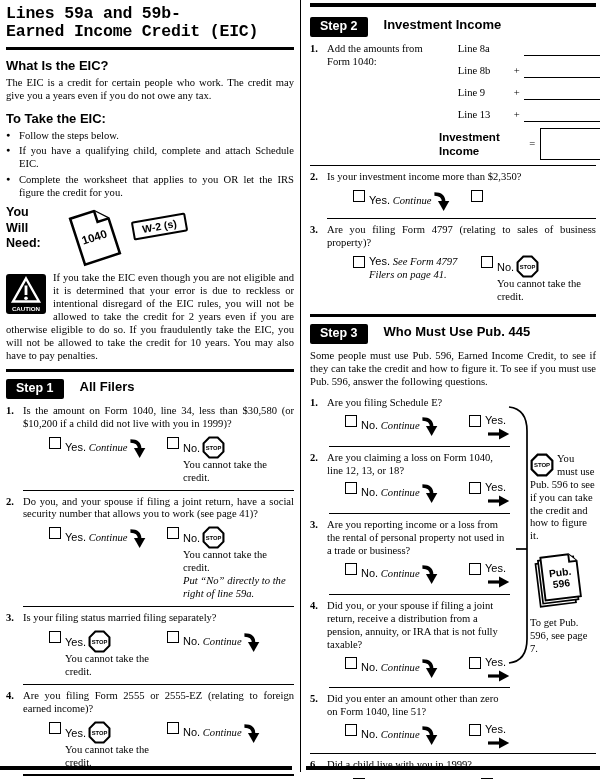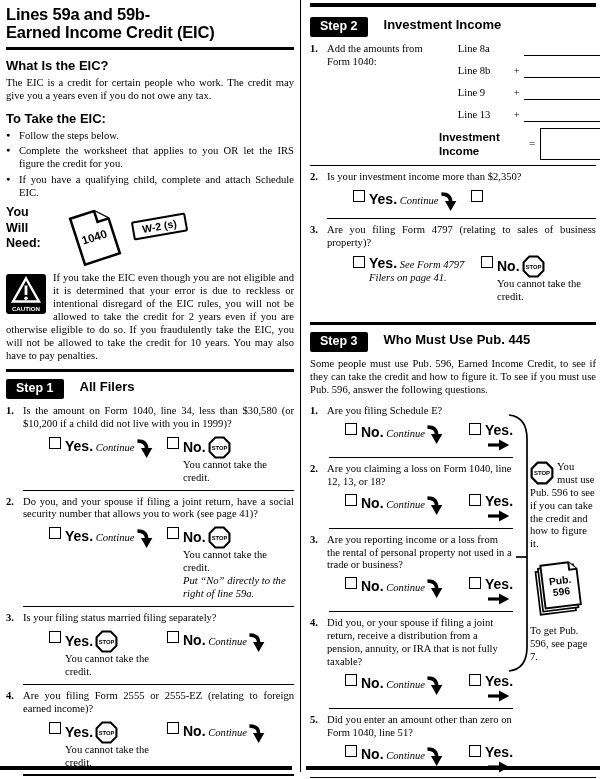--- a/index.html
+++ b/index.html
@@ -7,21 +7,21 @@
         font-family:"Liberation Serif",serif;font-size:10.6px;line-height:1.22;overflow:hidden}
   .col{position:absolute;top:0}
   .col-left{left:6px;width:288px}
   .col-right{left:310px;width:286px}
   .vdiv{position:absolute;left:300px;top:0;width:1.2px;height:772px;background:#000}
   .abs-rule{position:absolute;background:#000;height:3.6px;top:766px}
   .abs-rule.l{left:0;width:292px}
   .abs-rule.r{left:306px;width:294px}
   .abs-rule.rtop{top:3px;left:310px;width:286px}
 
-  .title{font-family:Liberation Sans, sans-serif;font-weight:700;font-size:16.5px;line-height:1.12;padding-top:5px;letter-spacing:-0.2px}
+  .title{font-family:Liberation Mono, monospace;font-weight:700;font-size:16.5px;line-height:1.12;padding-top:5px;letter-spacing:-0.2px}
   .rule{border:0;border-top:1.3px solid #000;margin:0}
   .rule-thick{border:0;border-top:3.6px solid #000;margin:0}
   .h2{font-family:"Liberation Sans",sans-serif;font-weight:700;font-size:13px;margin:8px 0 3px}
   .just{text-align:justify}
 
   .bullets{list-style:none;margin:2px 0 0 0;padding:0}
   .bullets li{position:relative;padding-left:13px;margin-bottom:3px;text-align:justify}
   .bullets li::before{content:"\25CF";position:absolute;left:0;top:1px;font-size:7px}
 
   .need{display:flex;align-items:flex-start;margin-top:5px;height:64px}
@@ -37,21 +37,21 @@
               font-size:12.5px;padding:2px 10px 3px;border-radius:2px}
   .step-title{font-family:"Liberation Sans",sans-serif;font-weight:700;font-size:13px;margin-left:16px}
 
   .q{display:flex;margin-top:5px}
   .qnum{font-weight:700;width:17px;flex:none}
   .qbody{flex:1}
   .ans{display:flex;margin:5px 0 5px 26px;align-items:flex-start}
   .cell{display:flex;align-items:flex-start}
   .cell .txt{margin-left:4px}
   .cb{width:10px;height:10px;border:1.4px solid #000;flex:none;margin-top:1px;background:#fff}
-  .albl{font-family:"Liberation Sans",sans-serif;font-weight:700;font-size:14px}
+  .albl{font-family:"Liberation Sans",sans-serif;font-weight:400;font-size:11px}
   .ni{font-style:italic}
   .w112{width:118px;flex:none}
 
   .arr-down{vertical-align:-9px;margin-left:1px}
   .stop-inline{vertical-align:-7px;margin-left:2px}
 
   .amtq{display:flex}
   .amt-left{width:112px;flex:none}
   .amt-grid{flex:1;display:grid;grid-template-columns:52px 14px 84px;row-gap:9px;align-items:end;justify-content:end}
   .amt-label{padding-bottom:0}
@@ -88,22 +88,22 @@
       <div>Earned Income Credit (EIC)</div>
     </div>
     <hr class="rule-thick" style="margin-top:5px">
 
     <div class="h2">What Is the EIC?</div>
     <div class="just">The EIC is a credit for certain people who work. The credit may give you a years even if you do not owe any tax.</div>
 
     <div class="h2">To Take the EIC:</div>
     <ul class="bullets">
       <li>Follow the steps below.</li>
+      <li>If you have a qualifying child, complete and attach Schedule EIC.</li>
       <li>Complete the worksheet that applies to you OR let the IRS figure the credit for you.</li>
-      <li>If you have a qualifying child, complete and attach Schedule EIC.</li>
     </ul>
 
     <div class="need">
       <div class="need-label">
         <div>You</div>
         <div>Will</div>
         <div>Need:</div>
       </div>
       <svg class="doc1040" width="54" height="58" viewBox="0 0 56 60" style="transform:rotate(-18deg)">
         <path d="M9,5 L35,5 L47,17 L47,55 L9,55 Z" fill="#fff" stroke="#000" stroke-width="2.6"></path>
@@ -292,21 +292,21 @@
           </div>
         </div>
         <hr class="rule">
       </div>
     </div>
 
     <div class="q">
       <span class="qnum">3.</span>
       <div class="qbody">
         <div class="just">Are you filing Form 4797 (relating to sales of business property)?</div>
-        <div class="ans" style="margin-bottom:18px">
+        <div class="ans" style="margin-bottom:10px">
           <div class="cell" style="width:128px;flex:none">
             <span class="cb"></span>
             <span class="txt"><span class="albl">Yes.</span>
               <span class="ni">See Form 4797 Filers on page 41.</span></span>
           </div>
           <div class="cell">
             <span class="cb"></span>
             <span class="txt"><span class="albl">No.</span><svg class="stop-inline" width="23" height="23" viewBox="0 0 44 44">
                   <polygon points="14,3 30,3 41,14 41,30 30,41 14,41 3,30 3,14" fill="#fff" stroke="#000" stroke-width="4"></polygon>
                   <text x="22" y="26.5" text-anchor="middle" font-family="Liberation Sans, sans-serif" font-weight="bold" font-size="11">STOP</text>
@@ -477,20 +477,21 @@
         </svg>
         <div>To get Pub. 596, see page 7.</div>
       </div>
     </div>
 
     <hr class="rule" style="margin-top:2px">
 
     <div class="q">
       <span class="qnum">6.</span>
       <div class="qbody">
+        <div>Did a child live with you in 1999?</div>
         <div class="ans" style="margin-bottom:0">
           <div class="cell" style="width:128px;flex:none">
             <span class="cb"></span>
             <span class="txt" style="width:96px"><span class="albl">Yes.</span>
               <span class="ni">Go to Step 4 on page 39.</span></span>
           </div>
           <div class="cell">
             <span class="cb"></span>
             <span class="txt" style="width:100px"><span class="albl">No.</span>
               <span class="ni">Go to Step 5 on page 39.</span></span>

